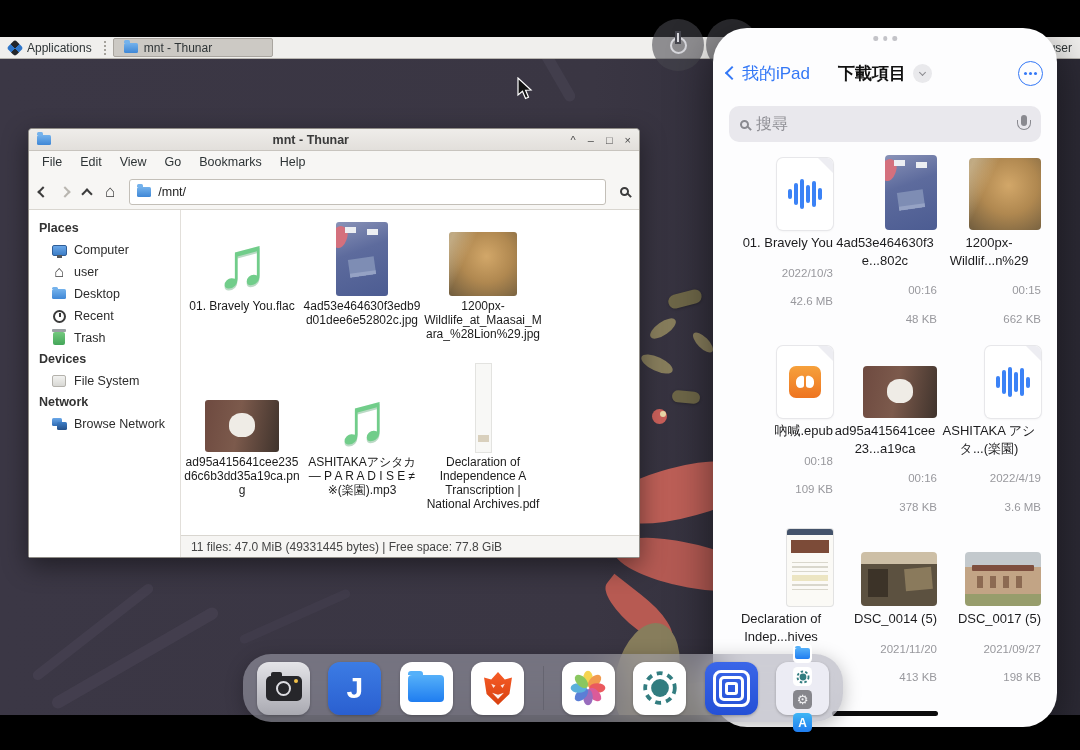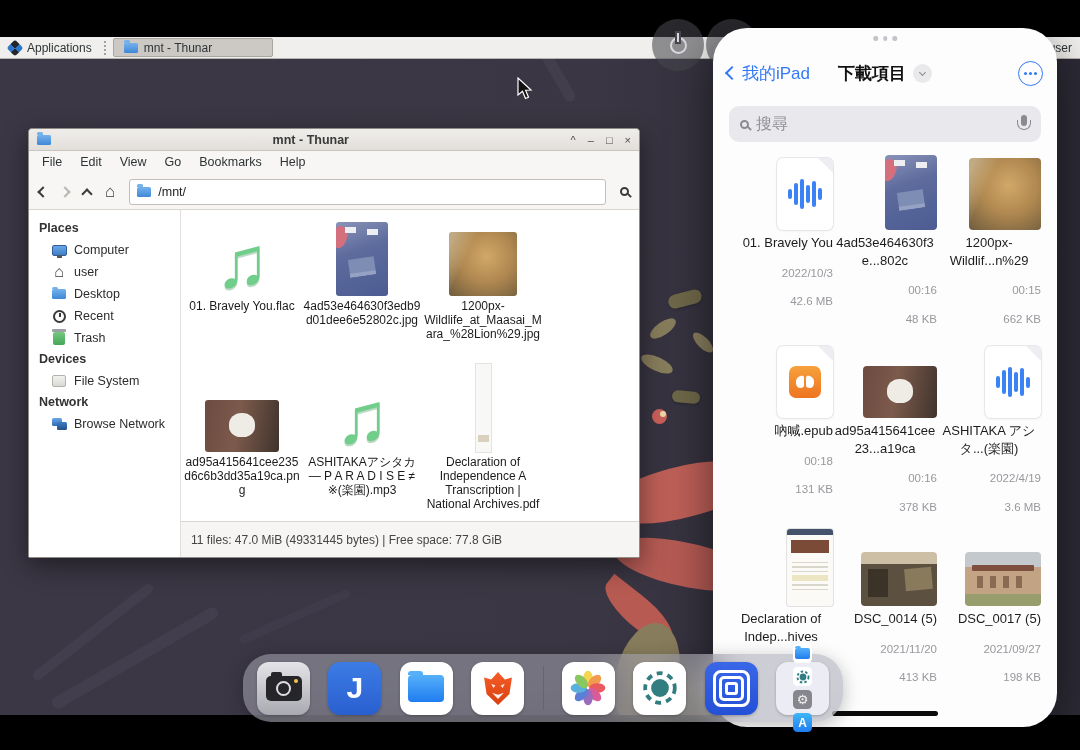--- a/index.html
+++ b/index.html
@@ -68,21 +68,21 @@
 .th-comic{width:52px;height:74px;border-radius:3px;background:linear-gradient(160deg,#8a93b8 0%,#5d6b9d 40%,#4c5c92 100%);position:relative;overflow:hidden}
 .th-comic::before{content:"";position:absolute;left:-4px;top:4px;width:15px;height:22px;background:#d4707d;border-radius:45%;transform:rotate(18deg)}
 .th-comic::after{content:"";position:absolute;left:9px;top:5px;width:11px;height:6px;background:#eceef2;box-shadow:22px 2px 0 #eceef2}
 .th-comic .lap{position:absolute;left:13px;top:36px;width:26px;height:18px;background:#7e8db4;transform:rotate(-8deg);box-shadow:inset 0 -4px 0 #95a2c4}
 .th-lion{width:68px;height:64px;border-radius:3px;background:linear-gradient(115deg,rgba(240,225,190,.5) 6%,rgba(240,225,190,0) 30%),radial-gradient(circle at 55% 38%,#d2a769 0%,#b08850 48%,#6f5c3e 100%)}
 .th-cat{width:74px;height:52px;border-radius:3px;background:linear-gradient(100deg,#6e4a40 0%,#7c5a4c 45%,#3f332c 100%);position:relative}
 .th-cat::after{content:"";position:absolute;left:24px;top:13px;width:26px;height:24px;background:#efece6;border-radius:48% 48% 44% 44%}
 .th-decl-thin{width:15px;height:88px;background:#f8f8f6;box-shadow:0 0 0 1px #e3e3e0;position:relative}
 .th-decl-thin::after{content:"";position:absolute;left:2px;bottom:10px;width:11px;height:7px;background:#d9d0bd}
 
-.t-statusbar{height:36px;background:#f6f5f3;border-top:1px solid #d9d6d0;font-size:12px;color:#454545;display:flex;align-items:center;padding-left:10px}
+.t-statusbar{height:22px;background:#f6f5f3;border-top:1px solid #d9d6d0;font-size:12px;color:#454545;display:flex;align-items:center;padding-left:10px}
 .t-right-col{flex:1;display:flex;flex-direction:column;min-width:0}
 
 
 .vm-btn{position:absolute;width:52px;height:52px;border-radius:50%;background:rgba(70,70,78,.58);display:flex;align-items:center;justify-content:center;z-index:3}
 .power-glyph{width:17px;height:17px;border:2.5px solid #d9d9de;border-radius:50%;position:relative}
 .power-glyph::before{content:"";position:absolute;left:50%;top:-6px;width:2.5px;height:9px;margin-left:-1.25px;background:#d9d9de;box-shadow:0 0 0 2px rgba(70,70,78,1)}
 
 
 #files-window{position:absolute;left:713px;top:28px;width:344px;height:699px;background:#fdfdfe;border-radius:34px;box-shadow:0 12px 44px rgba(0,0,0,.5);z-index:4;overflow:hidden}
 .handle-dots{position:absolute;top:8px;left:50%;transform:translateX(-50%);display:flex;gap:5px}
@@ -408,21 +408,21 @@
   <div class="fcell" style="left:16px;top:306px">
     <span class="icon-area">
         <span class="page">
       <span class="book-badge">
             <span class="bk"></span>
           </span>
     </span>
       </span>
     <span class="fname">吶喊.epub</span>
     <span class="fmeta">00:18</span>
-    <span class="fmeta">131 KB</span>
+    <span class="fmeta">109 KB</span>
   </div>
   <div class="fcell" style="left:120px;top:306px">
     <span class="icon-area">
         <span class="th-cat th-ip-cat"></span>
       </span>
     <span class="fname">ad95a415641cee23...a19ca</span>
     <span class="fmeta">00:16</span>
     <span class="fmeta">378 KB</span>
   </div>
   <div class="fcell" style="left:224px;top:306px">

